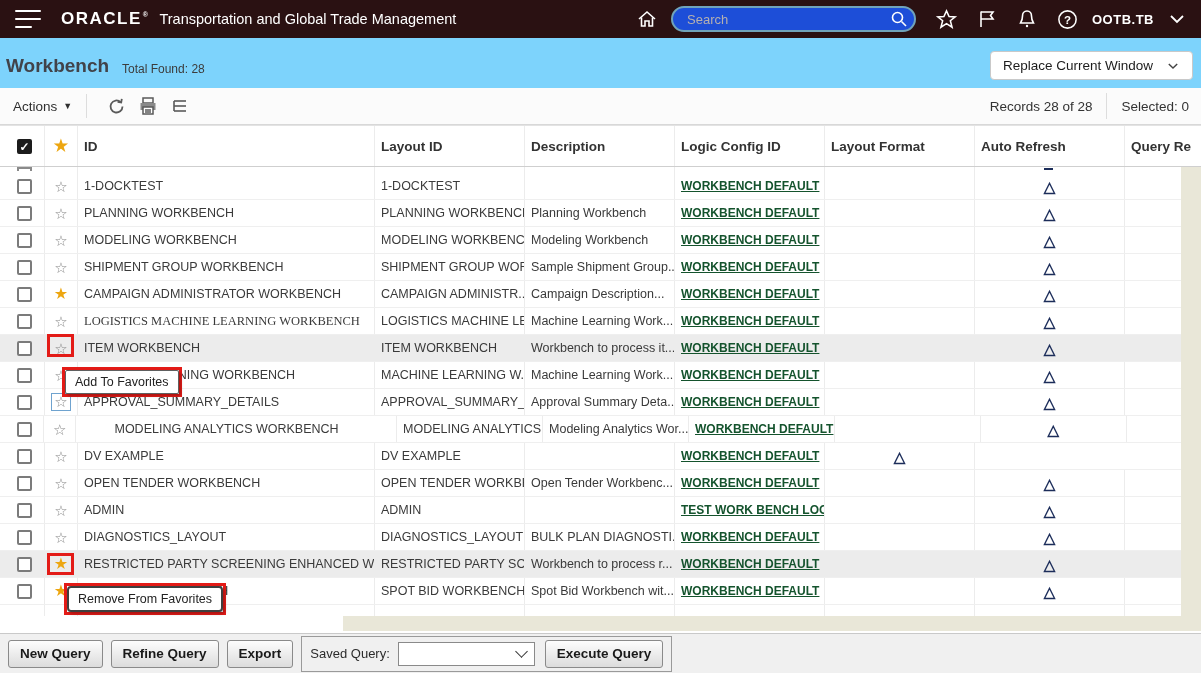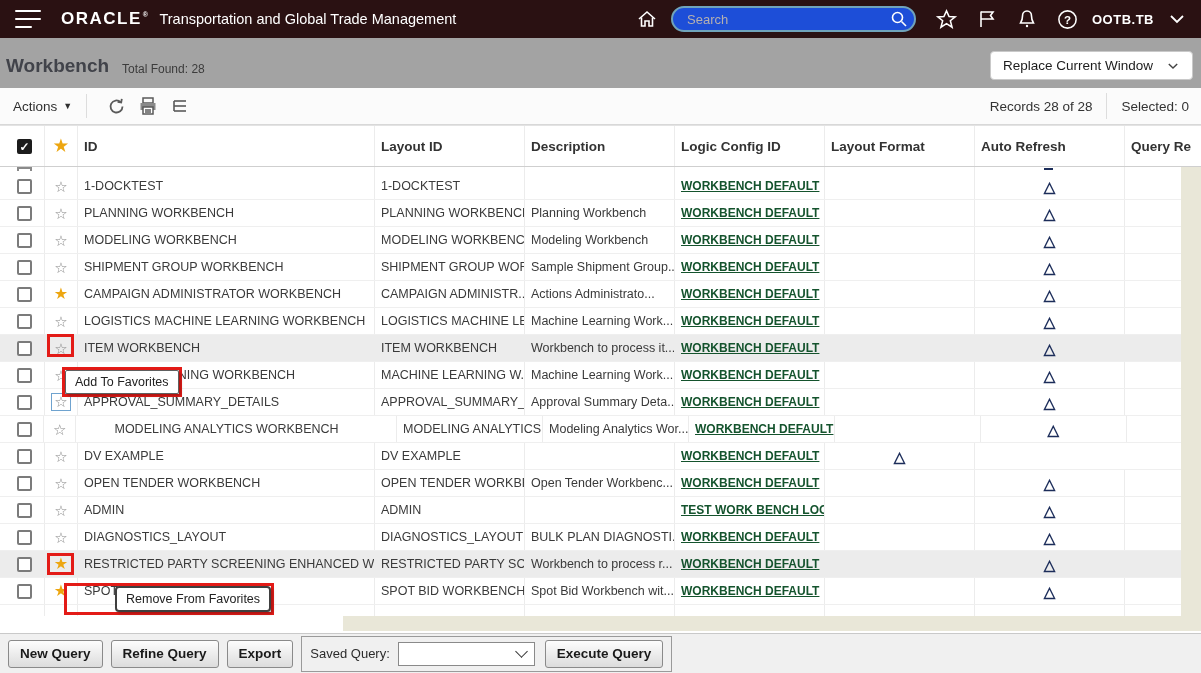--- a/index.html
+++ b/index.html
@@ -19,21 +19,21 @@
   .topbar .spacer { flex:1; }
   .ticon { display:flex; align-items:center; justify-content:center; margin:0 9px; cursor:pointer; }
   .searchwrap { position:relative; margin:0 10px 0 4px; }
   .searchwrap input { width:245px; height:26px; border-radius:14px; border:2px solid #70a3ba;
     background:#1d4ed8; color:#ddd; font-size:13px; padding:0 30px 0 14px; outline:none; font-family:"Liberation Sans",sans-serif; }
   .searchwrap input::placeholder { color:#b5b0b0; }
   .searchwrap .mag { position:absolute; right:8px; top:4px; }
   .username { font-size:13px; font-weight:bold; letter-spacing:.5px; margin:0 4px 0 4px; cursor:pointer; }
 
   
-  .pagehead { position:absolute; left:0; top:38px; width:1201px; height:50px; background:#a3a3a3; }
+  .pagehead { position:absolute; left:0; top:38px; width:1201px; height:50px; background:#7dd3fc; }
   .page-title { position:absolute; left:6px; top:17px; font-size:19px; font-weight:600; color:#41434a; }
   .total-found { position:absolute; left:122px; top:24px; font-size:12px; color:#3c3c3c; }
   .winmode { position:absolute; right:8px; top:13px; width:203px; height:29px; background:#fff;
     border:1px solid #c9c9c9; border-radius:4px; display:flex; align-items:center; justify-content:space-between;
     padding:0 12px; font-size:13.5px; color:#1c1c1c; cursor:pointer; }
 
   
   .toolbar { position:absolute; left:0; top:88px; width:1201px; height:37px; background:#fbfbfb;
     border-bottom:1px solid #d8d8d8; display:flex; align-items:center; font-size:13.5px; color:#2f2f2f; }
   .actions { margin-left:13px; cursor:pointer; display:flex; align-items:center; gap:6px; }
@@ -317,38 +317,38 @@
         <div class="tcell" style="width: 45px;">
           <span class="cb"></span>
         </div>
         <div class="tcell" style="width: 33px; justify-content: center;">
           <span class="star gold">★</span>
         </div>
         <div class="tcell" style="width: 297px;">
           <span class="idtxt">CAMPAIGN ADMINISTRATOR WORKBENCH</span>
         </div>
         <div class="tcell" style="width: 150px;">CAMPAIGN ADMINISTR...</div>
-        <div class="tcell" style="width: 150px;">Actions Administrato...</div>
-        <div class="tcell" style="width: 150px;">
-          <a class="cell-link">WORKBENCH DEFAULT</a>
-        </div>
-        <div class="tcell" style="width: 150px;"></div>
-        <div class="tcell" style="width: 150px;">
-          <span class="tri">△</span>
-        </div>
-        <div class="tcell" style="width: 76px; border-right: none;"></div>
-      </div>
-      <div class="trow">
-        <div class="tcell" style="width: 45px;">
-          <span class="cb"></span>
-        </div>
-        <div class="tcell" style="width: 33px; justify-content: center;">
-          <span class="star ">☆</span>
-        </div>
-        <div class="tcell" style="width: 297px;">
+        <div class="tcell" style="width: 150px;">Campaign Description...</div>
+        <div class="tcell" style="width: 150px;">
+          <a class="cell-link">WORKBENCH DEFAULT</a>
+        </div>
+        <div class="tcell" style="width: 150px;"></div>
+        <div class="tcell" style="width: 150px;">
+          <span class="tri">△</span>
+        </div>
+        <div class="tcell" style="width: 76px; border-right: none;"></div>
+      </div>
+      <div class="trow">
+        <div class="tcell" style="width: 45px;">
+          <span class="cb"></span>
+        </div>
+        <div class="tcell" style="width: 33px; justify-content: center;">
+          <span class="star ">☆</span>
+        </div>
+        <div class="tcell" style="width: 297px; font-family: Liberation Serif, serif;">
           <span class="idtxt">LOGISTICS MACHINE LEARNING WORKBENCH</span>
         </div>
         <div class="tcell" style="width: 150px;">LOGISTICS MACHINE LE...</div>
         <div class="tcell" style="width: 150px;">Machine Learning Work...</div>
         <div class="tcell" style="width: 150px;">
           <a class="cell-link">WORKBENCH DEFAULT</a>
         </div>
         <div class="tcell" style="width: 150px;"></div>
         <div class="tcell" style="width: 150px;">
           <span class="tri">△</span>
@@ -579,21 +579,21 @@
 
   <div class="right-strip"></div>
   <div class="bottom-band"></div>
 
   <div class="ann-box" style="left:47px; top:334px; width:27px; height:23px;"></div>
   <div class="ann-box" style="left:47px; top:553px; width:27px; height:22px;"></div>
 
   <div class="tipwrap" style="left:62px; top:367px;">
     <div class="tooltip">Add To Favorites</div>
   </div>
-  <div class="tipwrap" style="left:64px; top:583px;padding-left:48px;">
+  <div class="tipwrap" style="left:64px; top:583px;">
     <div class="tooltip heavy">Remove From Favorites</div>
   </div>
 
   <div class="footer">
     <button class="btn">New Query</button>
     <button class="btn">Refine Query</button>
     <button class="btn">Export</button>
     <div class="sq-group">
       <span class="sq-label">Saved Query:</span>
       <div class="sq-select">

